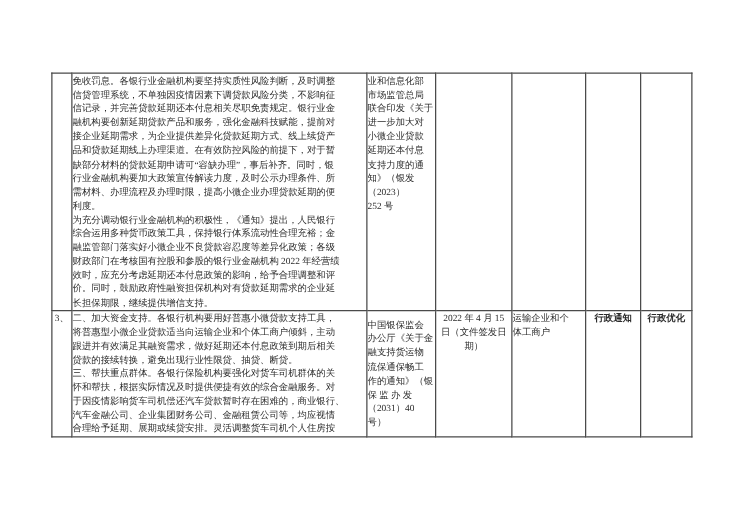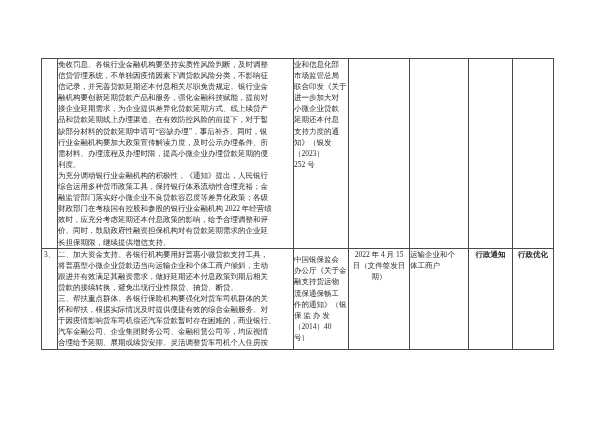--- a/index.html
+++ b/index.html
@@ -138,21 +138,21 @@
 怀和帮扶，根据实际情况及时提供便捷有效的综合金融服务。对
 于因疫情影响货车司机偿还汽车贷款暂时存在困难的，商业银行、
 汽车金融公司、企业集团财务公司、金融租赁公司等，均应视情
 合理给予延期、展期或续贷安排。灵活调整货车司机个人住房按</td>
       <td class="cell-doc mid">中国银保监会
 办公厅《关于金
 融支持货运物
 流保通保畅工
 作的通知》（银
 保 监 办 发
-（2014）40 号）</td>
+（2031）40 号）</td>
       <td class="cell-date">2022 年 4 月 15
 日（文件签发日
 期）</td>
       <td class="cell-subject">运输企业和个
 体工商户</td>
       <td class="cell-tag">行政通知</td>
       <td class="cell-tag">行政优化</td>
     </tr>
   </tbody>
     </table>

